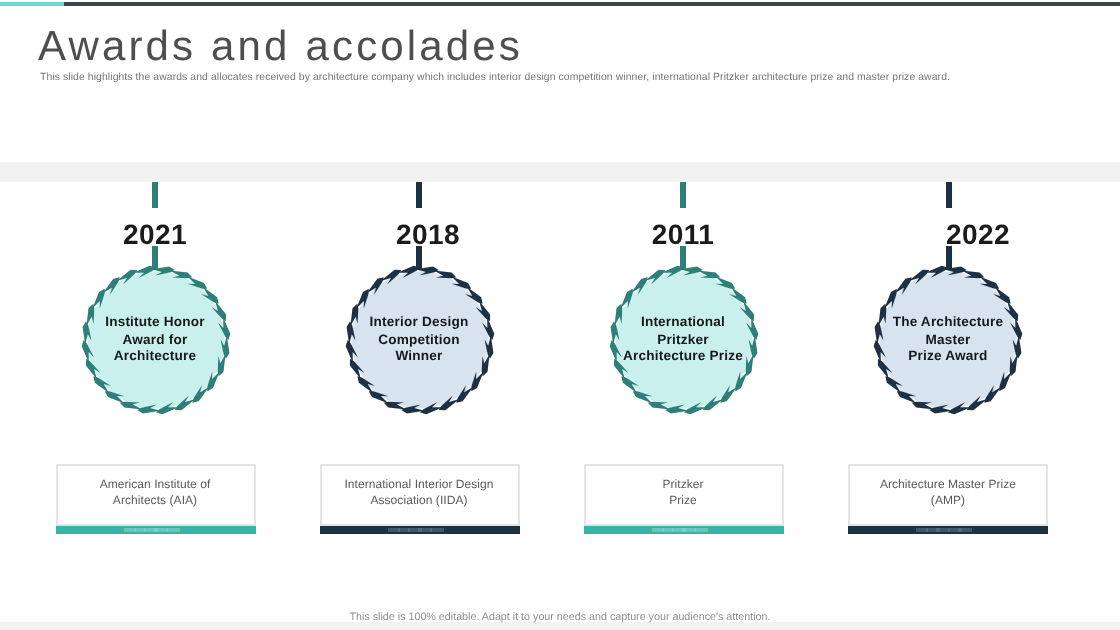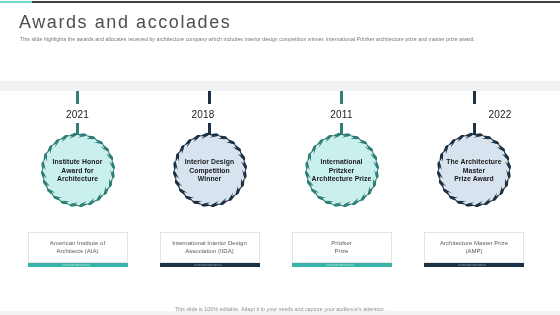--- a/index.html
+++ b/index.html
@@ -1,27 +1,27 @@
 <!DOCTYPE html>
 <html><head>
 <meta charset="utf-8">
 <style>
   html,body{margin:0;padding:0;}
   body{width:560px;height:315px;background:#fff;font-family:"Liberation Sans",sans-serif;overflow:hidden;}
   .slide{position:absolute;left:0;top:0;width:560px;height:315px;}
   #topbar-dark{position:absolute;left:0;top:1px;width:560px;height:1.6px;background:#3c4248;}
   #topbar-teal{position:absolute;left:0;top:1px;width:32px;height:1.6px;background:#6ed9d0;}
-  #title{position:absolute;left:19px;top:12.4px;font-size:18px;letter-spacing:1.58px;color:#4e4e4e;white-space:nowrap;}
+  #title{position:absolute;left:19px;top:12.4px;font-size:21px;letter-spacing:1.58px;color:#4e4e4e;white-space:nowrap;}
   #subtitle{position:absolute;left:20px;top:35.5px;font-size:5.2px;letter-spacing:0.05px;color:#757575;white-space:nowrap;}
   .band{position:absolute;left:0;width:560px;background:#f2f2f2;}
   #band-top{top:81px;height:10px;}
   #band-bottom{top:311px;height:4px;}
   #footer{position:absolute;left:0;top:306.2px;width:560px;text-align:center;font-size:5.37px;color:#8f8f8f;}
   .stem{position:absolute;width:3px;}
-  .year{position:absolute;font-weight:normal;font-size:10px;text-align:center;color:#1b1b1b;letter-spacing:0.2px;}
+  .year{position:absolute;font-weight:bold;font-size:14px;text-align:center;color:#1b1b1b;letter-spacing:0.2px;}
   .wreath{position:absolute;}
   .ctext{position:absolute;text-align:center;font-size:6.8px;line-height:8.25px;color:#17181a;font-weight:bold;letter-spacing:0.1px;}
   .card{position:absolute;box-sizing:border-box;border:0.7px solid #e4e4e4;background:#fff;}
   .cardtext{position:absolute;text-align:center;font-size:6px;line-height:8.05px;color:#585a5e;letter-spacing:0.03px;}
   .cardbar{position:absolute;height:3.6px;}
 </style>
 </head>
 <body>
 
 <div class="slide">
@@ -123,21 +123,21 @@
       </div>
       <div class="cardbar" style="left:27.5px;top:263.3px;width:100px;background:#37b3a7;">
         <i style="position:absolute;left:39px;top:1.0px;width:1.4px;height:1.5px;background:#a8eae2;display:block;opacity:.85"></i>
         <i style="position:absolute;left:44.4px;top:1.0px;width:1.4px;height:1.5px;background:#a8eae2;display:block;opacity:.85"></i>
         <i style="position:absolute;left:49.8px;top:1.0px;width:1.4px;height:1.5px;background:#a8eae2;display:block;opacity:.85"></i>
         <i style="position:absolute;left:55.2px;top:1.0px;width:1.4px;height:1.5px;background:#a8eae2;display:block;opacity:.85"></i>
         <i style="position:absolute;left:34px;top:1.1px;width:28px;height:1.2px;background:#6fcdc3;display:block;opacity:.8"></i>
       </div>
       <div class="stem" style="left:208px;top:91px;height:13px;background:#1d3144"></div>
       <div class="stem" style="left:208px;top:123px;height:12px;background:#1d3144"></div>
-      <div class="year" style="left:173px;top:109.2px;width:60px;">2018</div>
+      <div class="year" style="left:184px;top:109.2px;width:60px;">2018</div>
       <svg class="wreath" width="92" height="92" viewBox="0 0 92 92" style="left:163.5px;top:123.5px;">
         <circle cx="46" cy="46" r="34.2" fill="#d7e3ee"></circle>
         <g transform="translate(46.00,9.80) rotate(-27.00) scale(-1,1)">
           <path d="M0,0 L2.4,-2.3 L11.3,-2.85 L6.5,-0.45 L10.1,0.65 L2.25,0.65 Z" fill="#1d3144"></path>
         </g>
         <g transform="translate(55.37,11.03) rotate(-12.00) scale(-1,1)">
           <path d="M0,0 L2.4,-2.3 L11.3,-2.85 L6.5,-0.45 L10.1,0.65 L2.25,0.65 Z" fill="#1d3144"></path>
         </g>
         <g transform="translate(64.10,14.65) rotate(3.00) scale(-1,1)">
           <path d="M0,0 L2.4,-2.3 L11.3,-2.85 L6.5,-0.45 L10.1,0.65 L2.25,0.65 Z" fill="#1d3144"></path>
@@ -313,21 +313,21 @@
       </div>
       <div class="cardbar" style="left:291.5px;top:263.3px;width:100px;background:#37b3a7;">
         <i style="position:absolute;left:39px;top:1.0px;width:1.4px;height:1.5px;background:#a8eae2;display:block;opacity:.85"></i>
         <i style="position:absolute;left:44.4px;top:1.0px;width:1.4px;height:1.5px;background:#a8eae2;display:block;opacity:.85"></i>
         <i style="position:absolute;left:49.8px;top:1.0px;width:1.4px;height:1.5px;background:#a8eae2;display:block;opacity:.85"></i>
         <i style="position:absolute;left:55.2px;top:1.0px;width:1.4px;height:1.5px;background:#a8eae2;display:block;opacity:.85"></i>
         <i style="position:absolute;left:34px;top:1.1px;width:28px;height:1.2px;background:#6fcdc3;display:block;opacity:.8"></i>
       </div>
       <div class="stem" style="left:472.5px;top:91px;height:13px;background:#1d3144"></div>
       <div class="stem" style="left:472.5px;top:123px;height:12px;background:#1d3144"></div>
-      <div class="year" style="left:470px;top:109.2px;width:60px;">2022</div>
+      <div class="year" style="left:445px;top:109.2px;width:60px;text-align:right;">2022</div>
       <svg class="wreath" width="92" height="92" viewBox="0 0 92 92" style="left:428px;top:123.5px;">
         <circle cx="46" cy="46" r="34.2" fill="#d7e3ee"></circle>
         <g transform="translate(46.00,9.80) rotate(-27.00) scale(-1,1)">
           <path d="M0,0 L2.4,-2.3 L11.3,-2.85 L6.5,-0.45 L10.1,0.65 L2.25,0.65 Z" fill="#1d3144"></path>
         </g>
         <g transform="translate(55.37,11.03) rotate(-12.00) scale(-1,1)">
           <path d="M0,0 L2.4,-2.3 L11.3,-2.85 L6.5,-0.45 L10.1,0.65 L2.25,0.65 Z" fill="#1d3144"></path>
         </g>
         <g transform="translate(64.10,14.65) rotate(3.00) scale(-1,1)">
           <path d="M0,0 L2.4,-2.3 L11.3,-2.85 L6.5,-0.45 L10.1,0.65 L2.25,0.65 Z" fill="#1d3144"></path>

